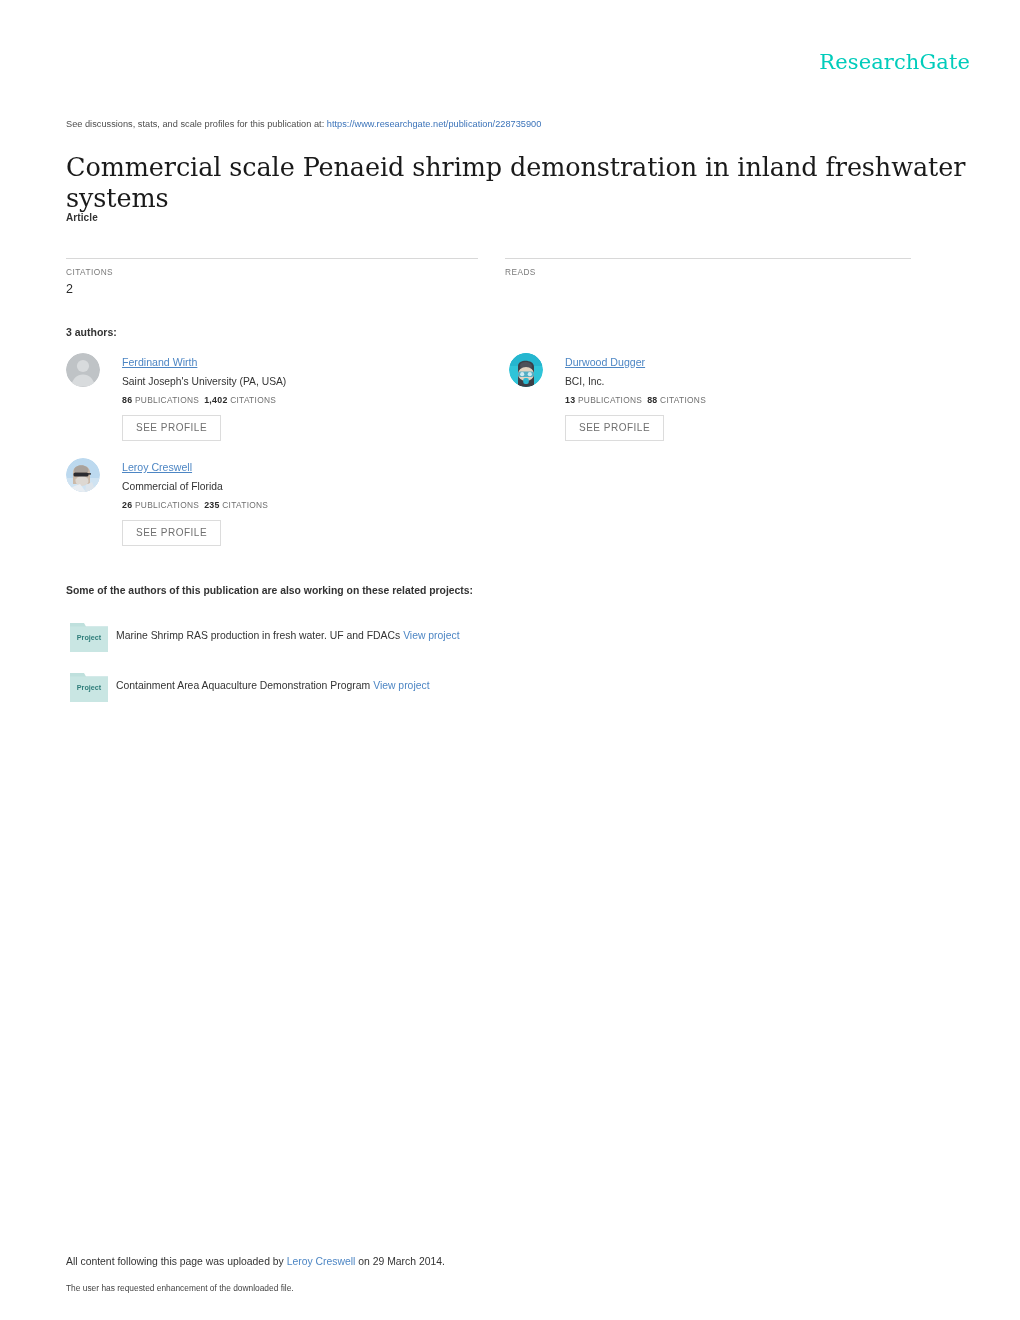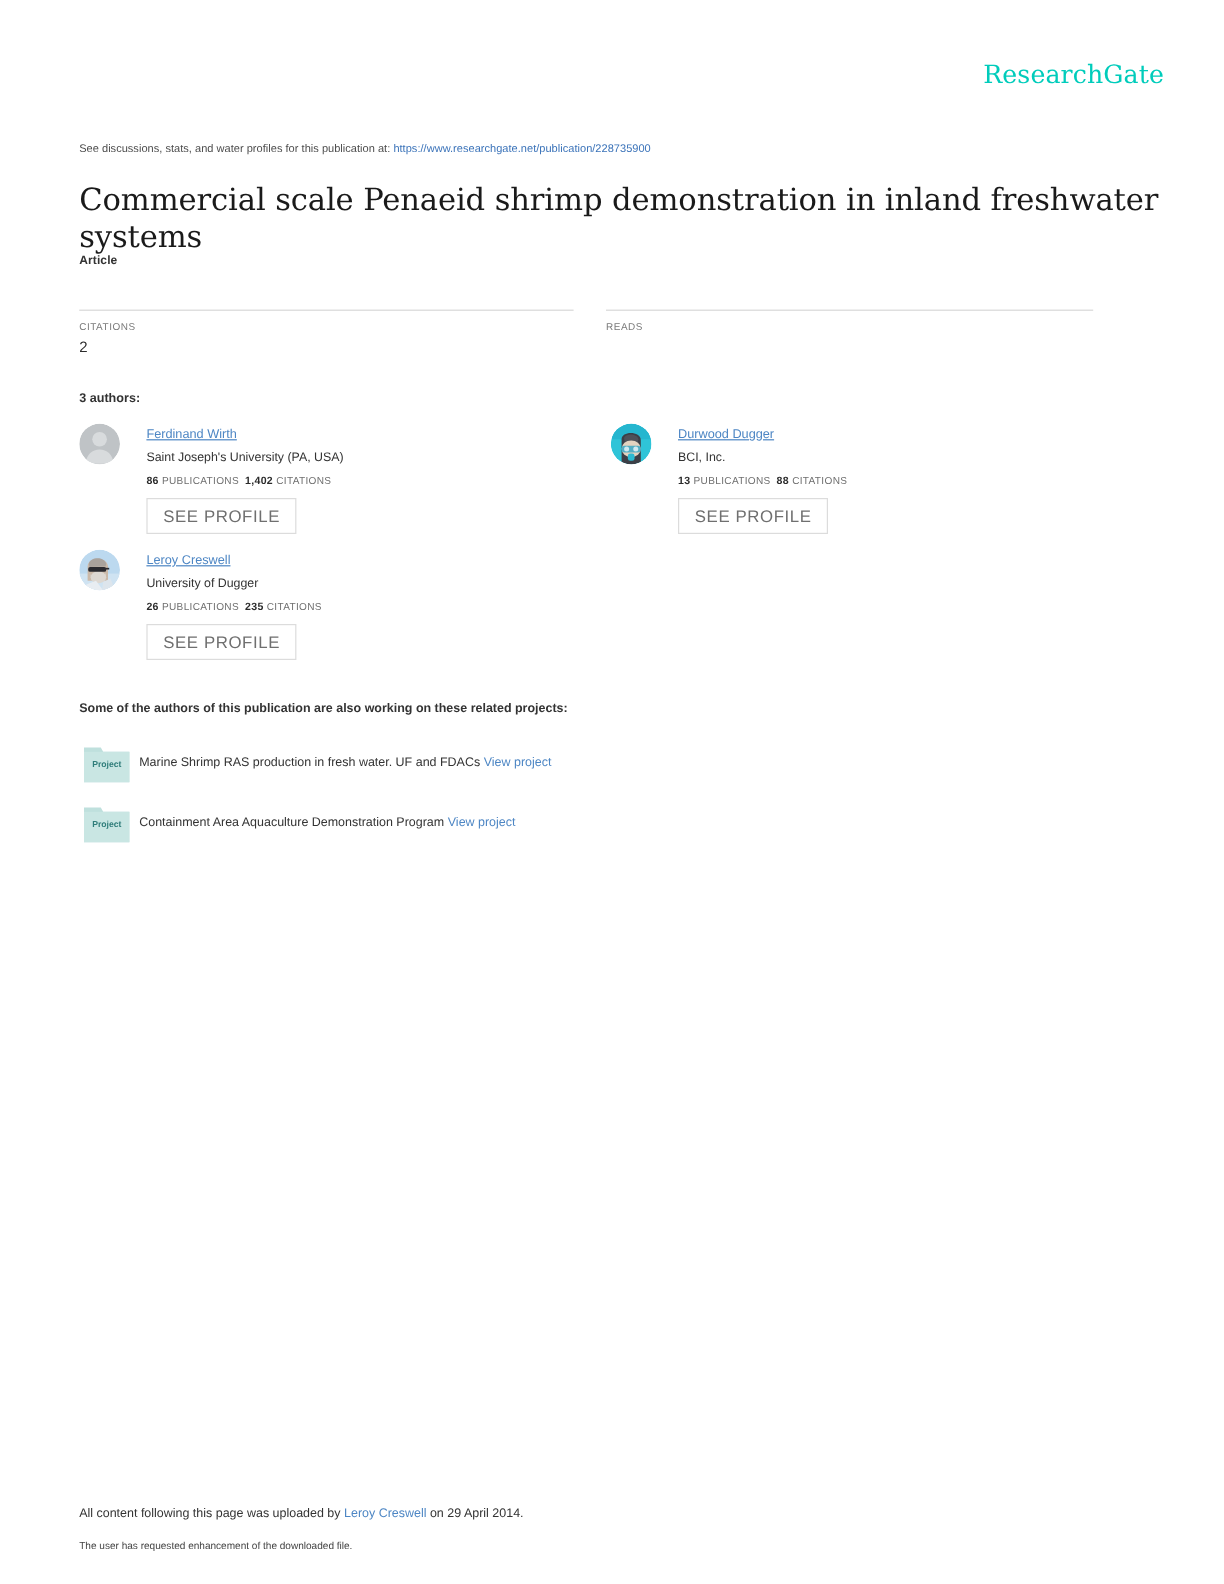--- a/index.html
+++ b/index.html
@@ -164,21 +164,21 @@
     font-size: 8.8px;
   }
   .author-stats .sep { display: inline-block; width: 5px; }
 
   .see-profile {
     display: inline-block;
     margin-top: 10px;
     padding: 7px 13px 7px 13px;
     border: 1px solid #dcdcdc;
     background: #ffffff;
-    font-size: 14px;
+    font-size: 10px;
     letter-spacing: 0.5px;
     color: #6f6f6f;
     font-family: "Liberation Sans", sans-serif;
     line-height: 1;
     cursor: pointer;
     text-align: right;
   }
 
   
   .projects-heading {
@@ -243,21 +243,21 @@
   }
 </style>
 </head>
 <body>
 
 <div class="page">
 
   <div class="rg-logo">ResearchGate</div>
 
   <div class="discussion-line">
-    <span>See discussions, stats, and water profiles for this publication at:</span>
+    <span>See discussions, stats, and scale profiles for this publication at:</span>
     <a class="url" href="#">https://www.researchgate.net/publication/228735900</a>
   </div>
 
   <div class="doc-title">Commercial scale Penaeid shrimp demonstration in inland freshwater systems</div>
 
   <div class="pub-type">Article</div>
 
   <div class="metrics">
     <div class="metric left">
       <div class="rule"></div>
@@ -342,21 +342,21 @@
           <ellipse cx="16" cy="23" rx="6.5" ry="5" fill="#ddd8d2"></ellipse>
           <rect x="7.5" y="14.5" width="15" height="4" rx="1.6" fill="#2b2b30"></rect>
           <rect x="22" y="15.2" width="3" height="1.4" fill="#2b2b30"></rect>
           <path d="M4 30 L14 26 L20 34 L4 34 Z" fill="#e8edf2"></path>
           <path d="M20 27 L26 24 L30 34 L19 34 Z" fill="#dde5ec"></path>
         </g>
       </svg>
     </div>
     <div class="author-body">
       <a class="author-name" href="#">Leroy Creswell</a>
-      <div class="author-affil">University of Dugger</div>
+      <div class="author-affil">Commercial of Florida</div>
       <div class="author-stats">
         <b>26</b>
         <span>PUBLICATIONS</span><span class="sep"></span><b>235</b>
         <span>CITATIONS</span>
       </div>
       <div class="see-profile">SEE PROFILE</div>
     </div>
   </div>
 
   <div class="projects-heading">Some of the authors of this publication are also working on these related projects:</div>
@@ -383,17 +383,17 @@
       </svg>
     </div>
     <div class="project-text">
       <span>Containment Area Aquaculture Demonstration Program</span><a class="view-link" href="#">View project</a>
     </div>
   </div>
 
   <div class="footer-upload">
     <span>All content following this page was uploaded by</span>
     <a class="uploader" href="#">Leroy Creswell</a>
-    <span>on 29 April 2014.</span>
+    <span>on 29 March 2014.</span>
   </div>
   <div class="footer-note">The user has requested enhancement of the downloaded file.</div>
 
 </div>
 
 </body></html>

